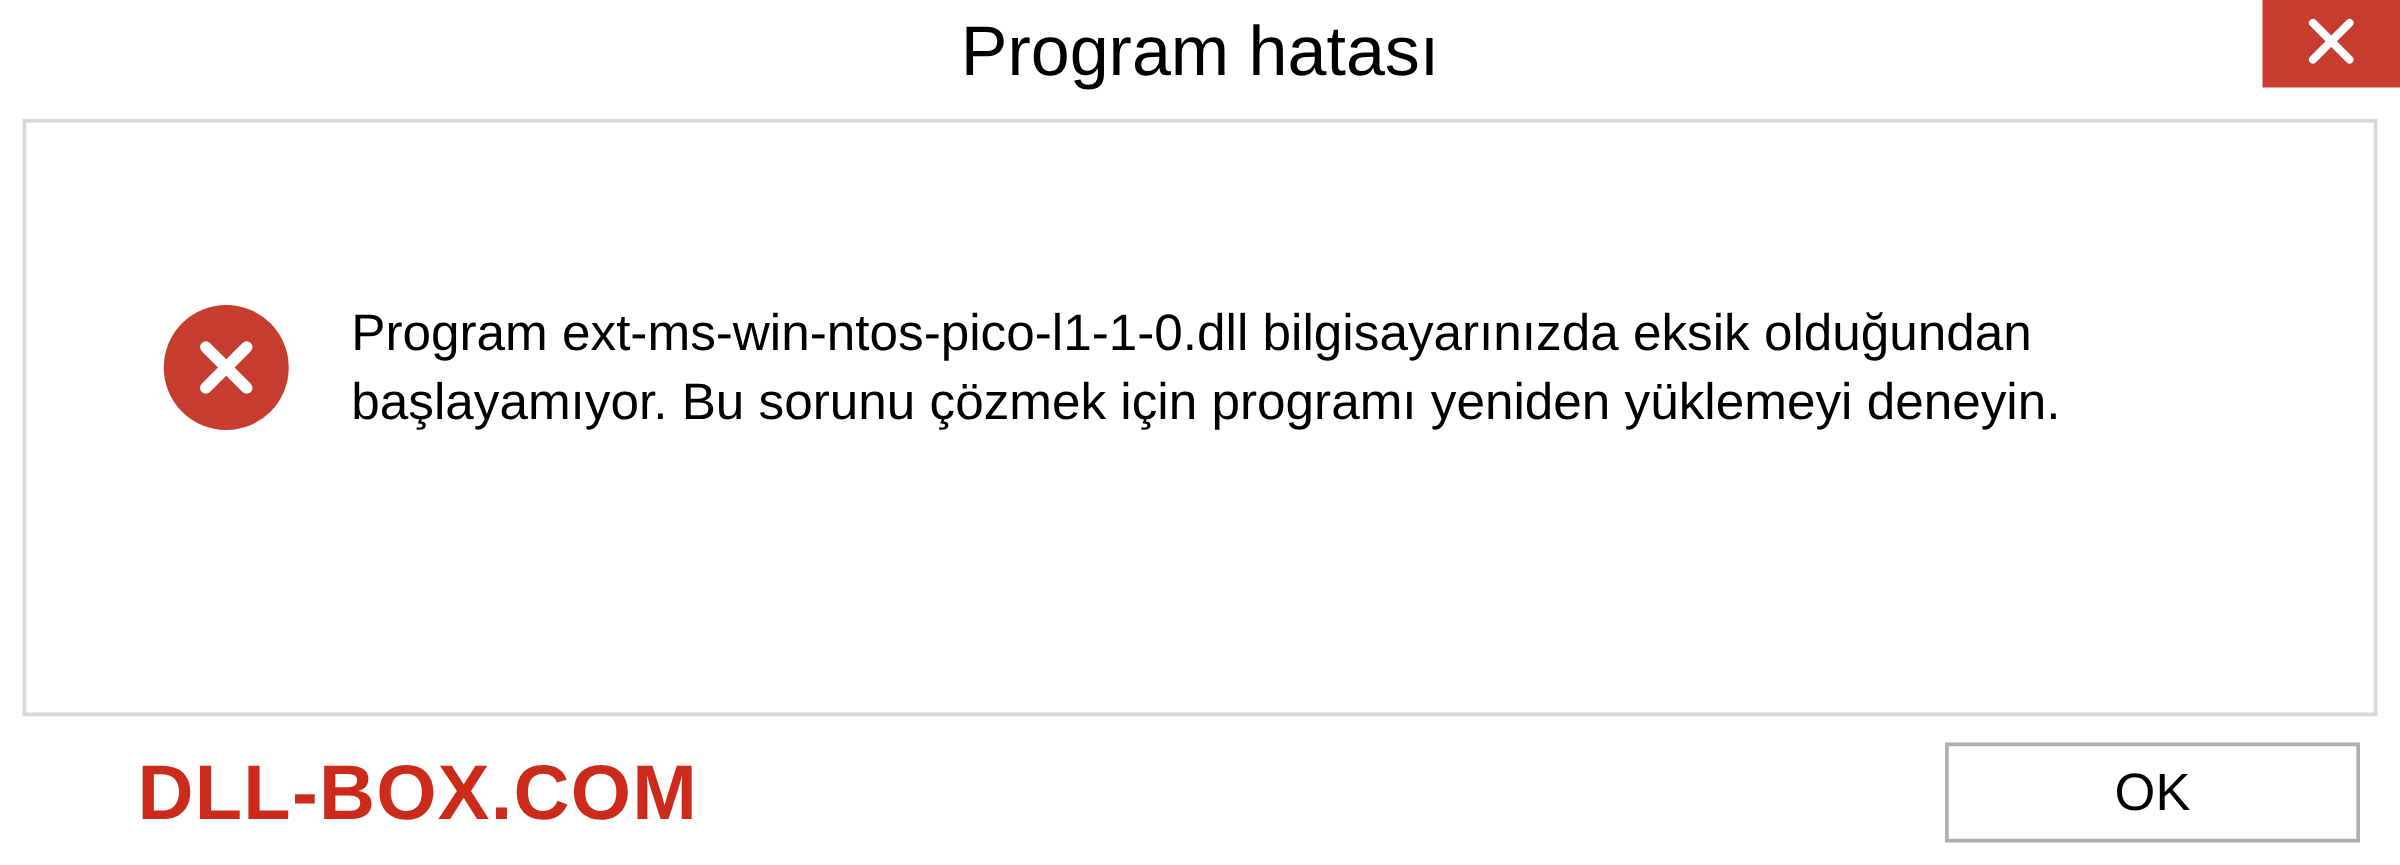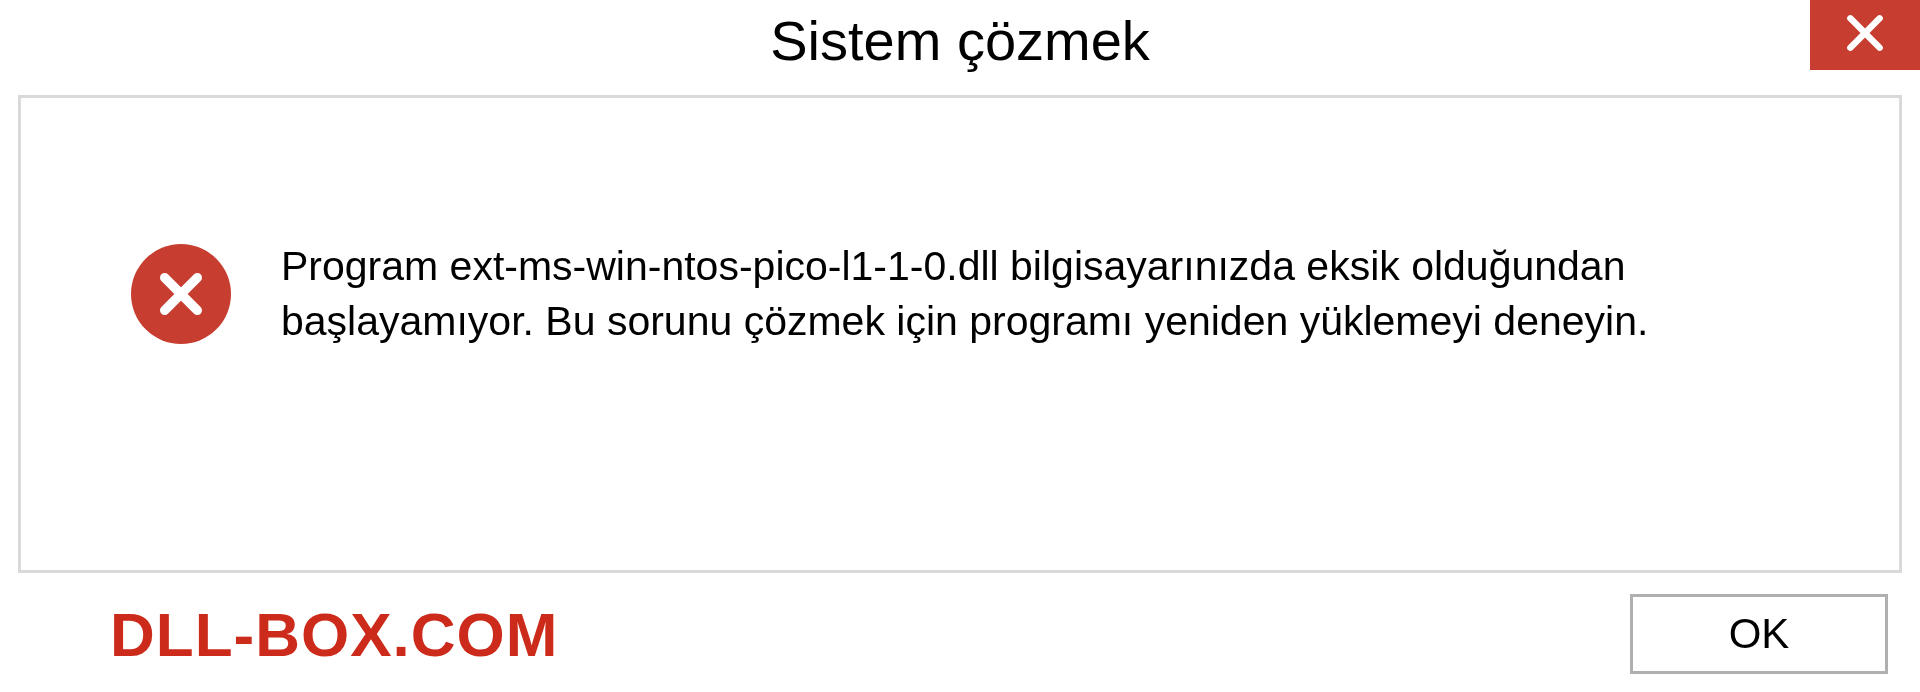--- a/index.html
+++ b/index.html
@@ -87,37 +87,37 @@
       padding: 0 32px 0 110px;
     }
     .watermark {
       font-size: 62px;
       font-weight: 800;
       color: #cc2a1a;
       letter-spacing: 1px;
       font-family: Arial, sans-serif;
     }
     .ok-btn {
-      width: 258px;
+      width: 332px;
       height: 80px;
       border: 3px solid #b0b0b0;
       background: #ffffff;
       font-size: 42px;
       color: #000;
       display: flex;
       align-items: center;
       justify-content: center;
       cursor: pointer;
     }
   </style>
 </head>
 <body>
 
 <div class="titlebar">
-  <span class="title-text">Sistem çözmek</span>
+  <span class="title-text">Program hatası</span>
   <div class="close-btn">
     <span>
       <svg viewBox="0 0 24 24">
         <line x1="4" y1="4" x2="20" y2="20" stroke="#ffffff" stroke-width="3.5" stroke-linecap="round"></line>
         <line x1="20" y1="4" x2="4" y2="20" stroke="#ffffff" stroke-width="3.5" stroke-linecap="round"></line>
       </svg>
     </span>
   </div>
 </div>
 

